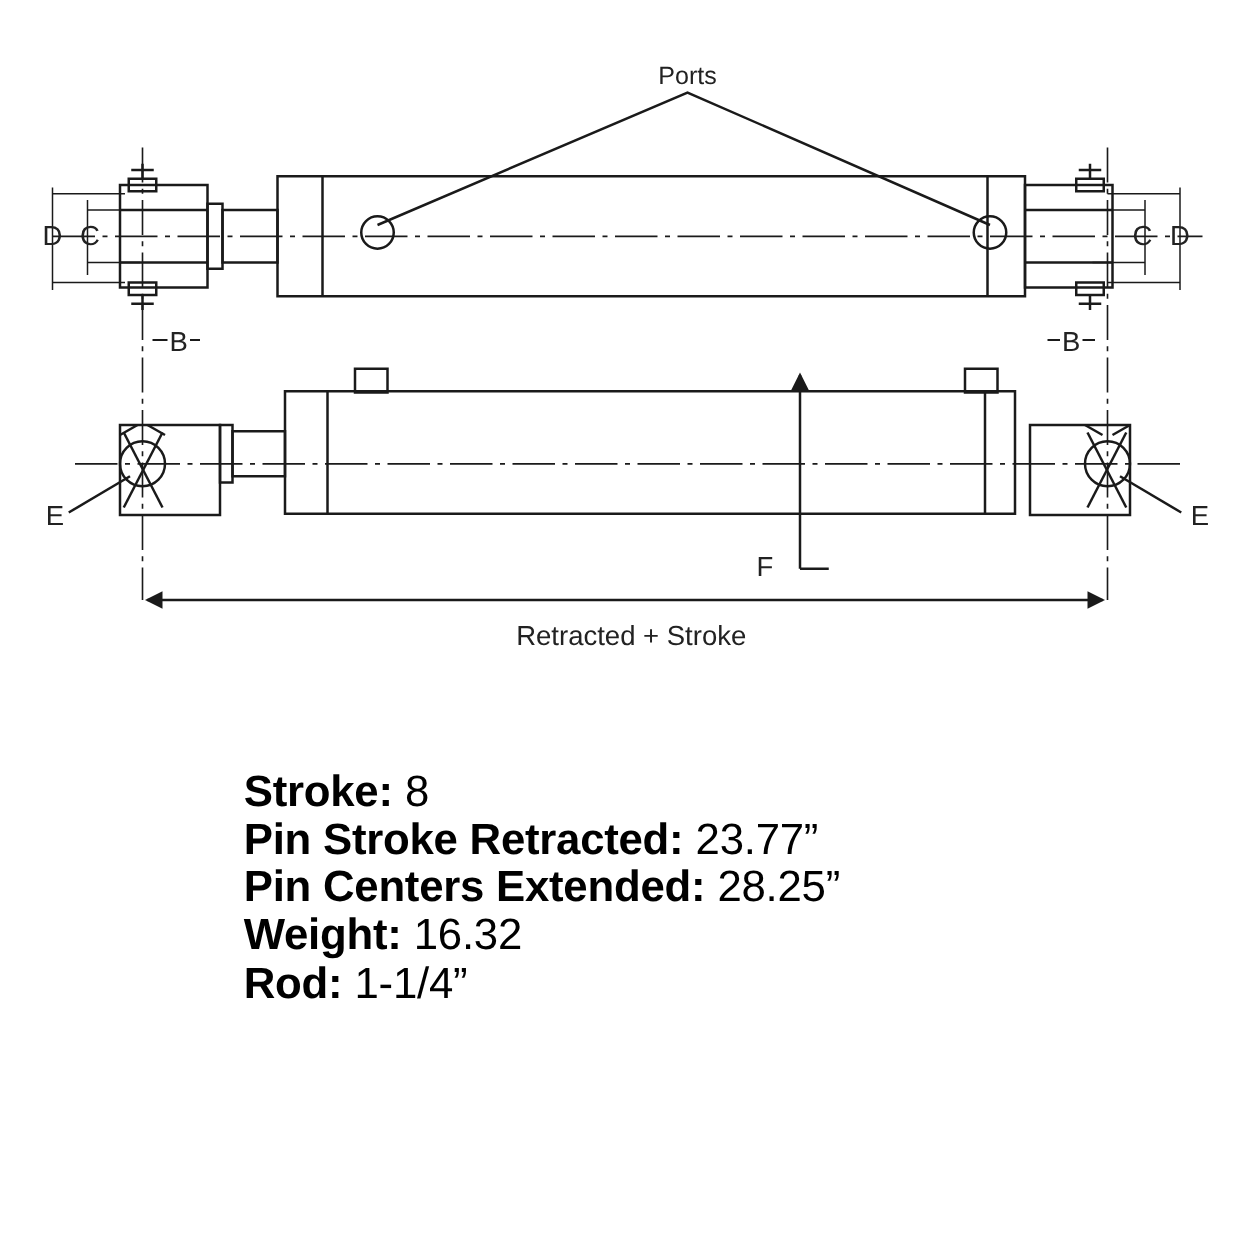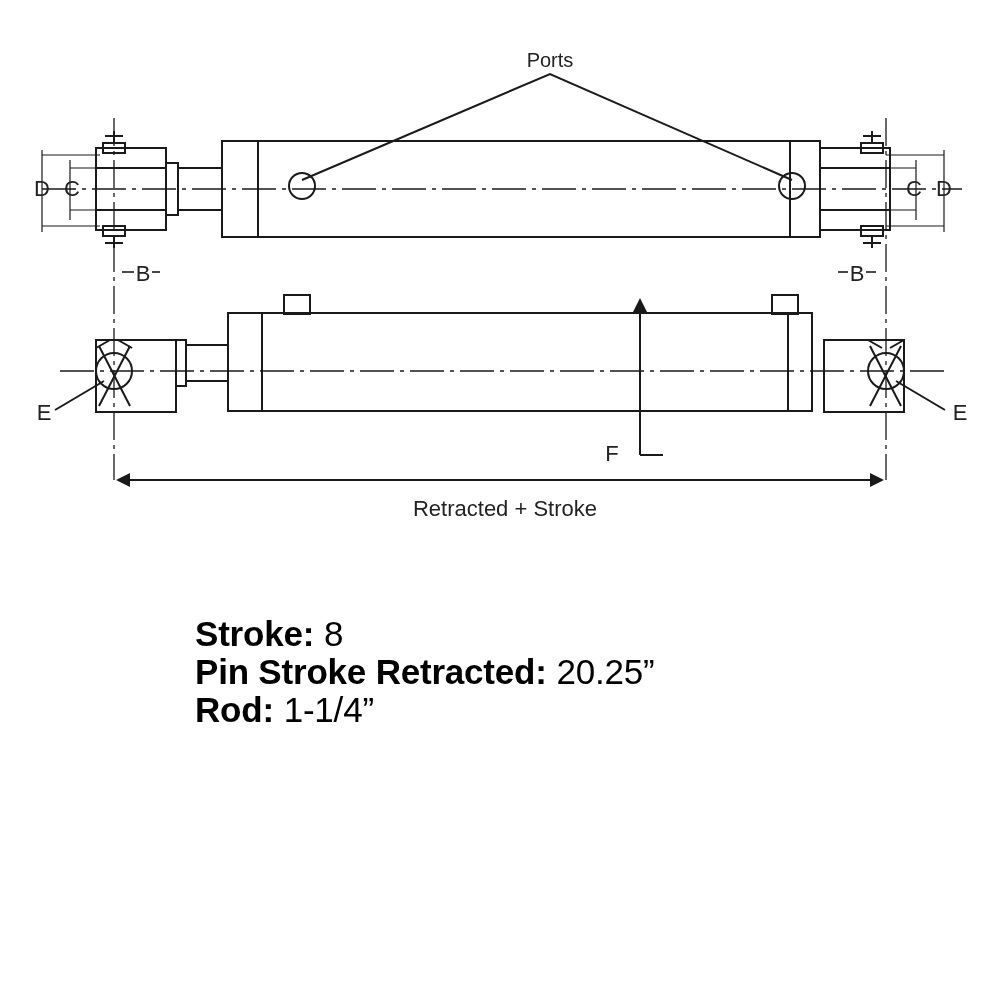--- a/index.html
+++ b/index.html
@@ -191,20 +191,28 @@
 </div>
 
 <div id="spec-area">
   <ul class="spec-list">
     <li class="spec-row">
       <span class="spec-label">Stroke:</span>
       <span class="spec-value">8</span>
     </li>
     <li class="spec-row">
       <span class="spec-label">Pin Stroke Retracted:</span>
-      <span class="spec-value">20.25”</span>
+      <span class="spec-value">23.77”</span>
+    </li>
+    <li class="spec-row">
+      <span class="spec-label">Pin Centers Extended:</span>
+      <span class="spec-value">28.25”</span>
+    </li>
+    <li class="spec-row">
+      <span class="spec-label">Weight:</span>
+      <span class="spec-value">16.32</span>
     </li>
     <li class="spec-row">
       <span class="spec-label">Rod:</span>
       <span class="spec-value">1-1/4”</span>
     </li>
   </ul>
 </div>
 
 </body></html>

